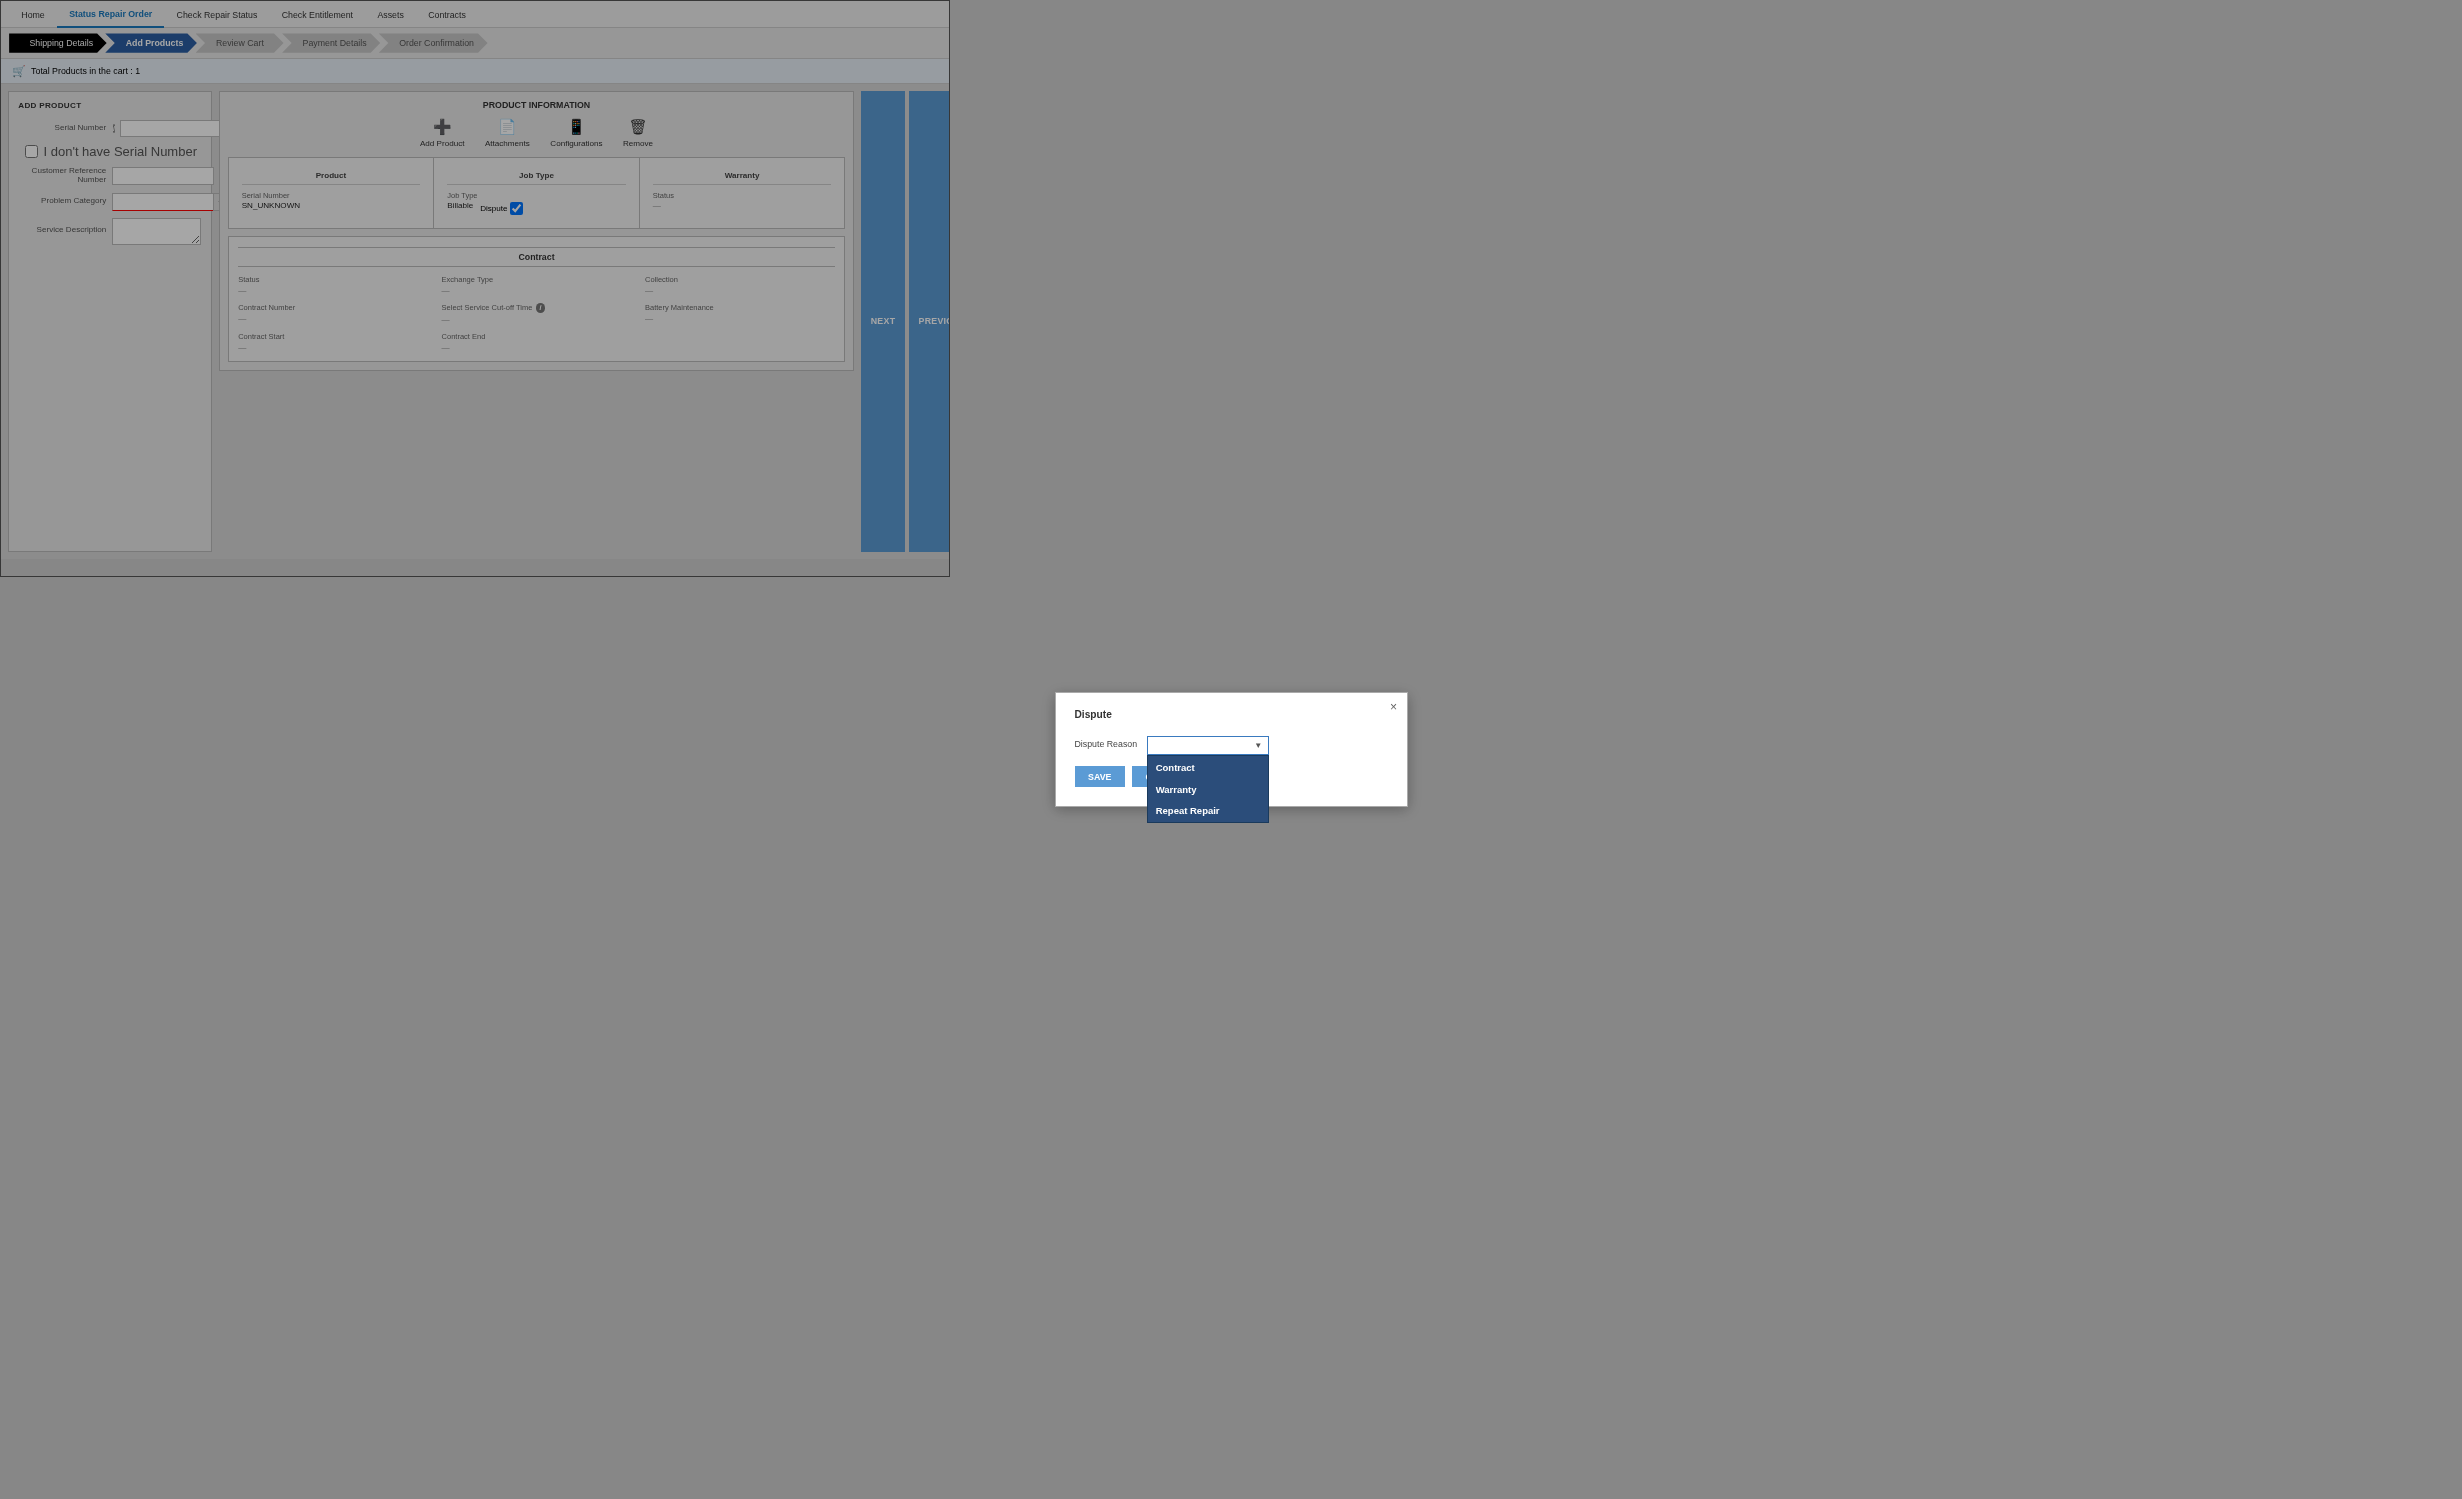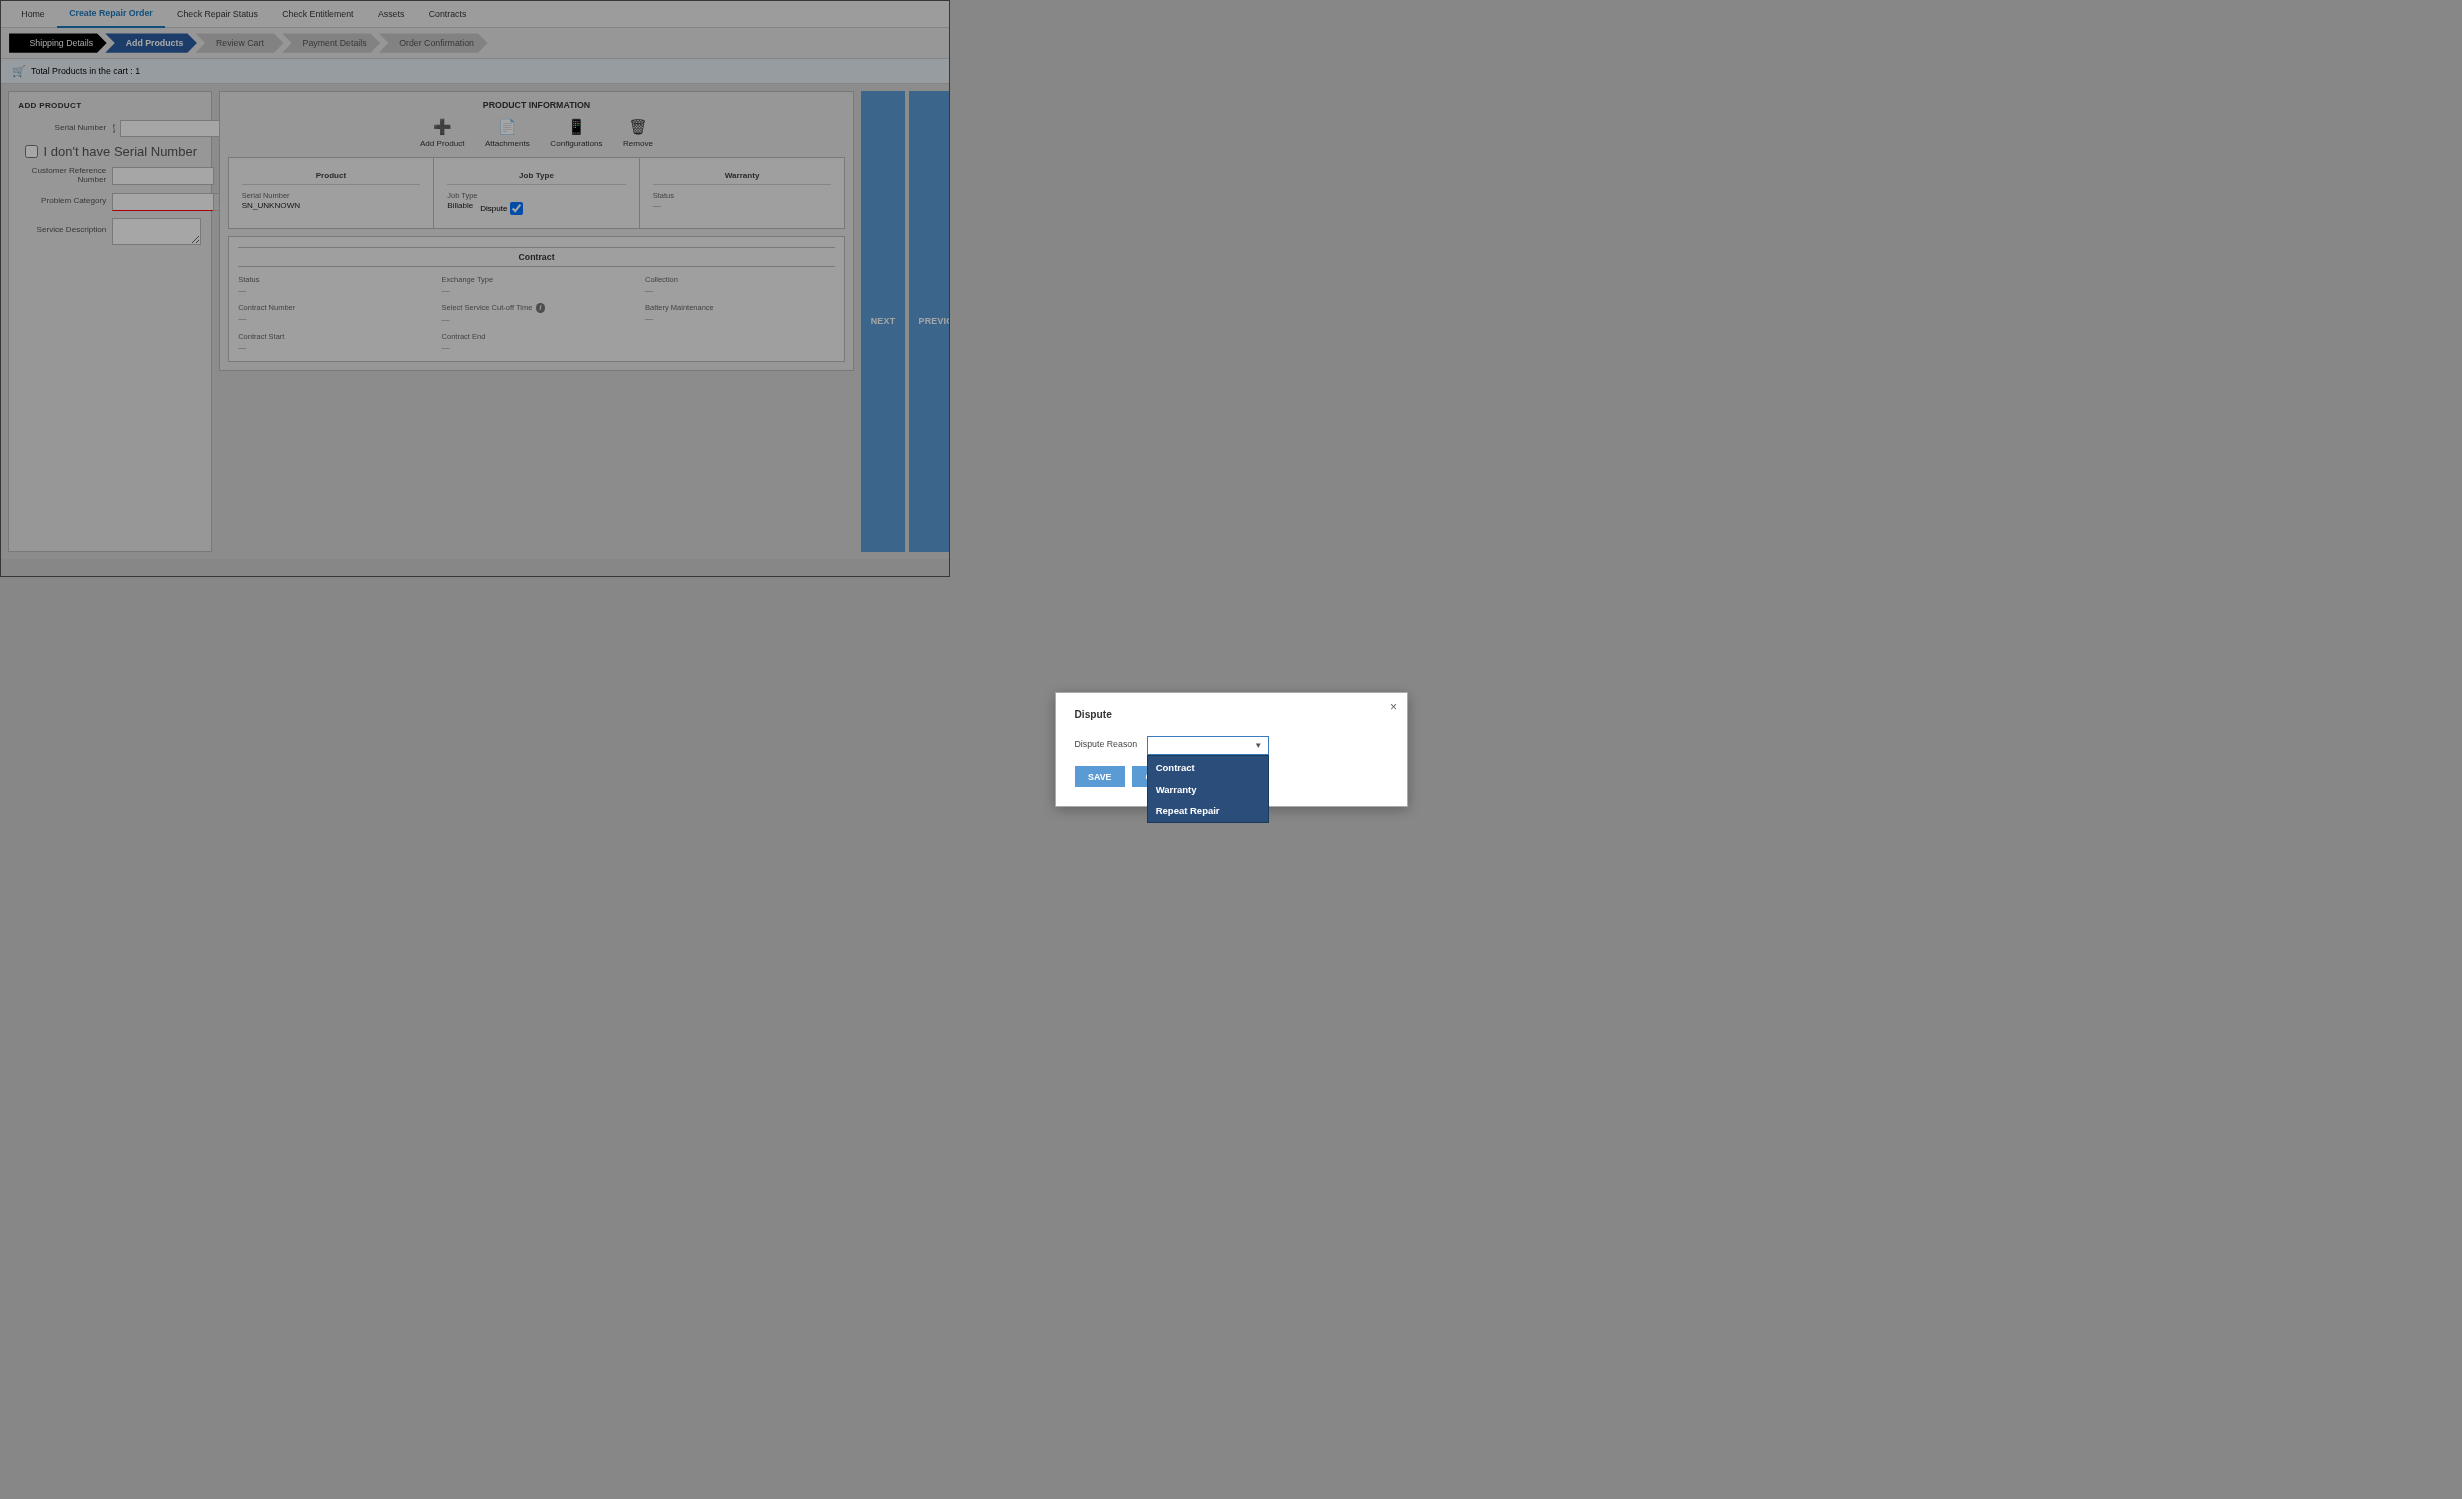--- a/index.html
+++ b/index.html
@@ -11,21 +11,20 @@
       min-height: 577px;
       border: 1.4px solid #555;
       overflow: hidden;
     }
 
     
     .top-nav {
       background: #f0f0f0;
       border-bottom: 1.4px solid #ccc;
       display: flex;
-      align-items: center;
       padding: 0 8.1px;
       height: 27px;
     }
     .nav-item {
       padding: 0 12.2px;
       height: 27px;
       display: flex;
       align-items: center;
       cursor: pointer;
       font-size: 8.8px;
@@ -442,21 +441,21 @@
       font-weight: bold;
       margin-left: 1.4px;
     }
     .red-border { border-bottom: 1.4px solid red; }
   </style>
 </head>
 <body>
 
 <div class="top-nav">
   <span class="nav-item">Home</span>
-  <span class="nav-item active">Create Repair Order</span>
+  <span class="nav-item active">Status Repair Order</span>
   <span class="nav-item">Check Repair Status</span>
   <span class="nav-item">Check Entitlement</span>
   <span class="nav-item">Assets</span>
   <span class="nav-item">Contracts</span>
 </div>
 
 <div class="steps-bar">
   <div class="step completed">
     <span>Shipping Details</span>
   </div>

